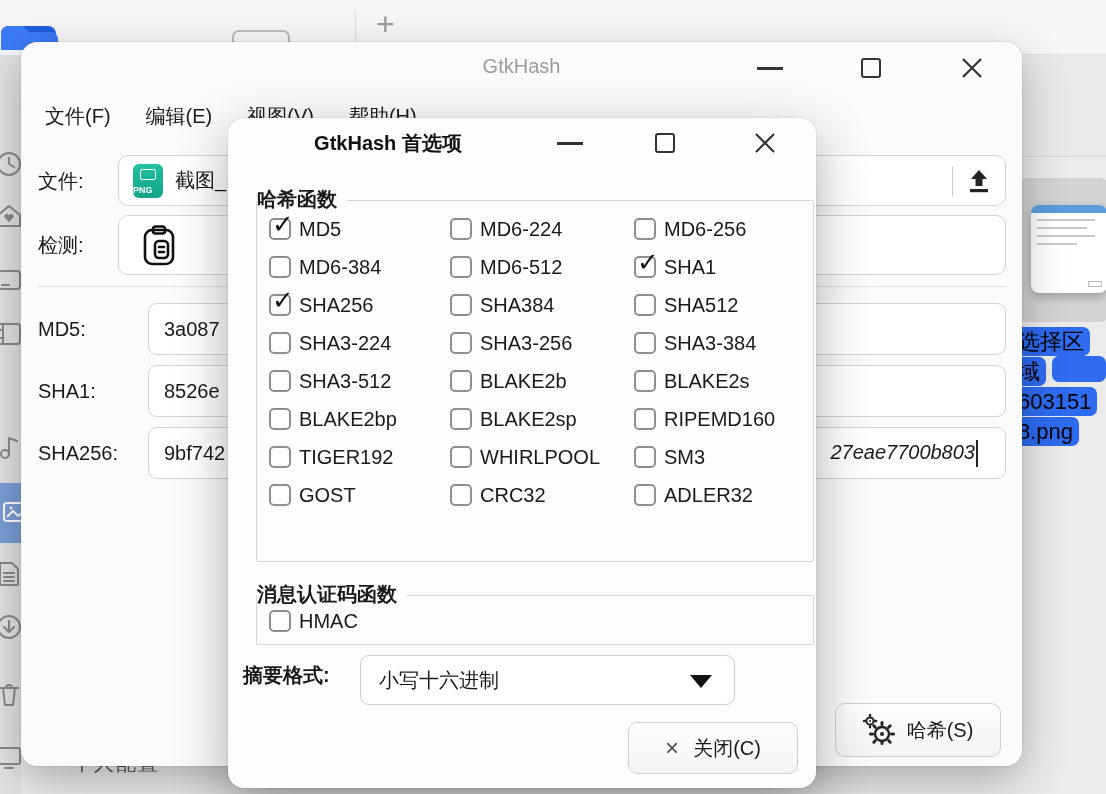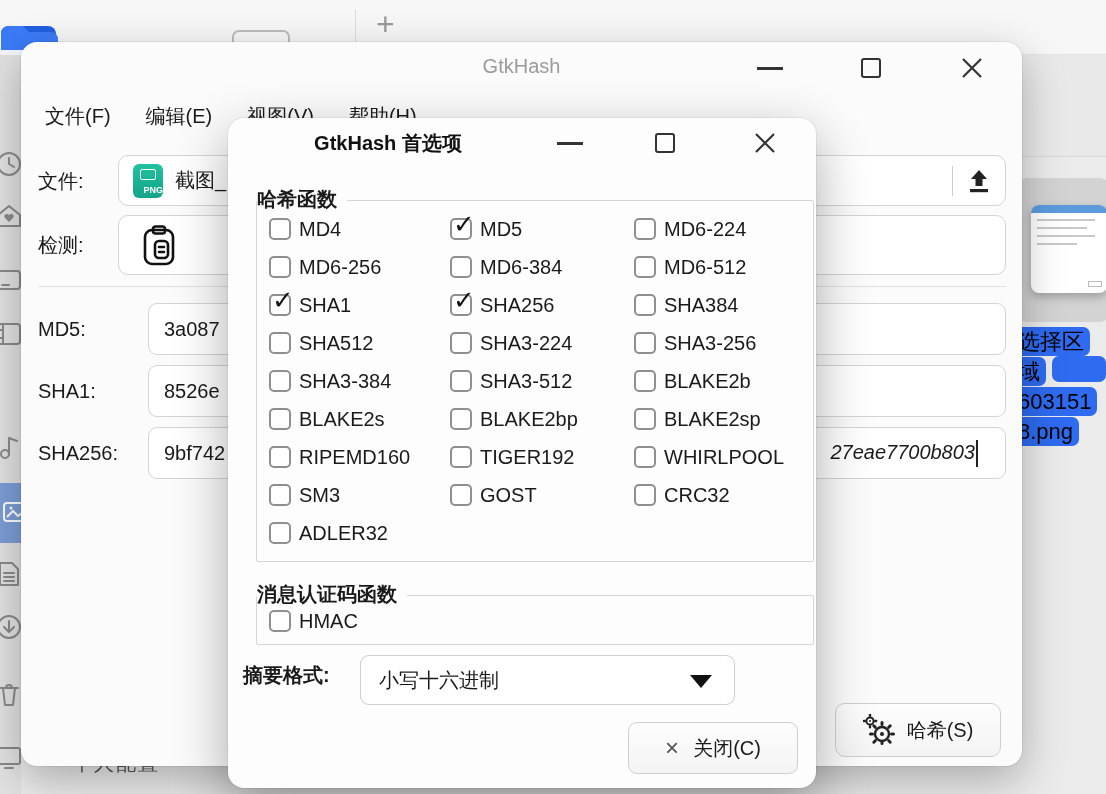--- a/index.html
+++ b/index.html
@@ -39,21 +39,21 @@
   .ctl-min { width:26px; height:3px; background:#333; }
   .ctl-max { width:20px; height:20px; border:2.5px solid #333; border-radius:3px; }
   .ctl-close svg { width:22px; height:22px; stroke:#333; stroke-width:2.2; }
   .menubar { position:absolute; left:24px; top:61px; display:flex; gap:35px; font-size:20px; }
   .menu-item { white-space:nowrap; }
 
   .row-label { position:absolute; left:17px; font-size:20px; }
   .file-row { position:absolute; left:97px; top:113px; width:888px; height:51px; background:#fff; border:1px solid #d4d4d4; border-radius:10px; display:flex; align-items:center; padding-left:14px; }
   .png-icon { width:30px; height:34px; background:linear-gradient(#20c2a0,#14a488); border-radius:6px; position:relative; flex:0 0 30px; }
   .png-icon .pic { position:absolute; left:7px; top:5px; width:16px; height:11px; border:1.5px solid #fff; border-radius:2px; }
-  .png-icon .txt { position:absolute; left:0; right:0; bottom:3px; text-align:right; font-size:9px; font-weight:bold; color:#fff; }
+  .png-icon .txt { position:absolute; left:0; right:0; bottom:3px; text-align:left; font-size:9px; font-weight:bold; color:#fff; }
   .file-name { margin-left:12px; font-size:20px; flex:1; overflow:hidden; white-space:nowrap; }
   .file-sep { width:1px; height:30px; background:#ccc; }
   .upload-btn { width:52px; height:100%; display:flex; align-items:center; justify-content:center; }
   .check-row { position:absolute; left:97px; top:173px; width:888px; height:60px; background:#fff; border:1px solid #d4d4d4; border-radius:10px; }
   .clip-icon { position:absolute; left:22px; top:9px; }
   .main-sep { position:absolute; left:17px; right:16px; top:244px; height:1px; background:#e0e0e0; }
   .hash-rows { position:absolute; left:17px; top:261px; right:16px; }
   .hash-row { display:flex; align-items:center; margin-bottom:10px; height:52px; }
   .hash-row .hl { flex:0 0 110px; font-size:20px; }
   .hash-field { position:relative; flex:1; height:52px; background:#fff; border:1px solid #d4d4d4; border-radius:9px; display:flex; align-items:center; padding-left:15px; font-size:20px; overflow:hidden; }
@@ -263,24 +263,20 @@
     <div class="ctl ctl-max" style="left:427px; top:15px"></div>
     <div class="ctl ctl-close" style="left:526px; top:14px">
       <svg viewBox="0 0 22 22">
           <path d="M2 2 L20 20 M20 2 L2 20"></path>
         </svg></div>
 
     <div class="frame frame-hash">
       <div class="legend">哈希函数</div>
       <div class="cb-grid">
 
-          <div class="cb-item">
-            <span class="cb-box"></span>
-            <span class="cb-label">MD4</span>
-          </div>
 
           <div class="cb-item">
             <span class="cb-box">
               <span class="tick">✓</span>
             </span>
             <span class="cb-label">MD5</span>
           </div>
 
           <div class="cb-item">
             <span class="cb-box"></span>

